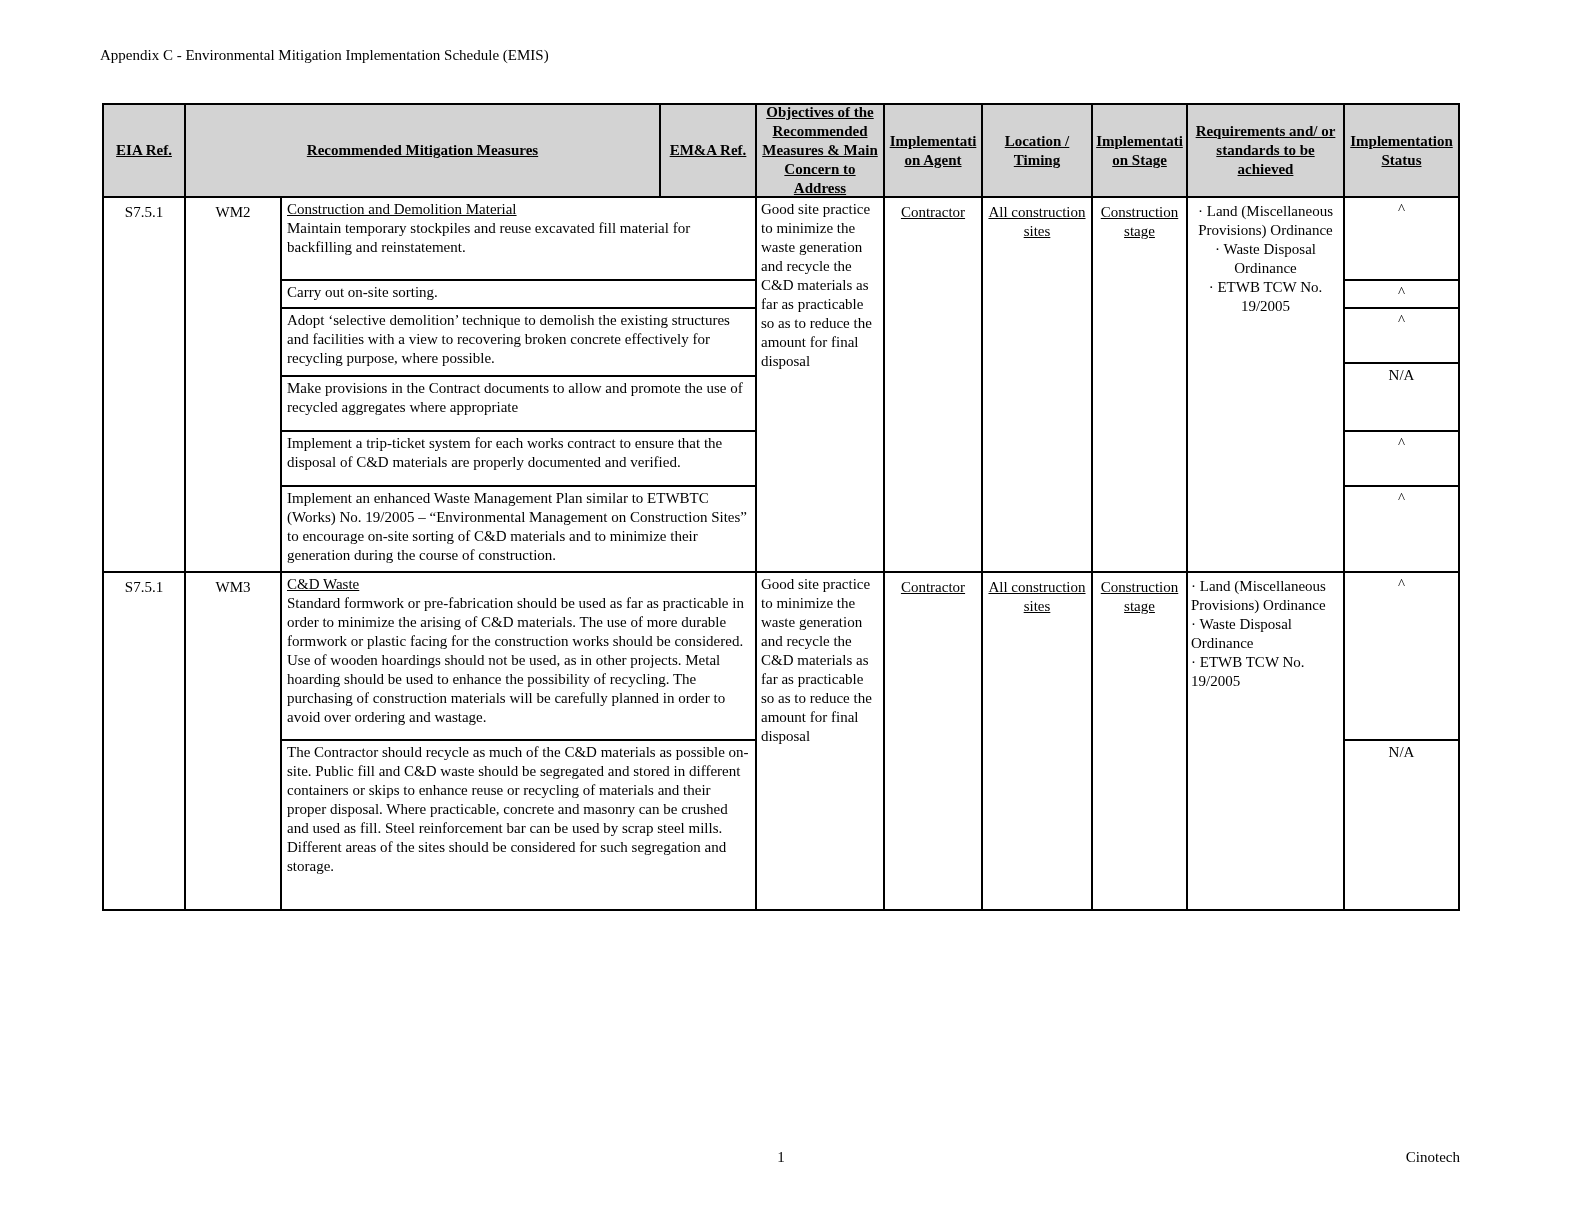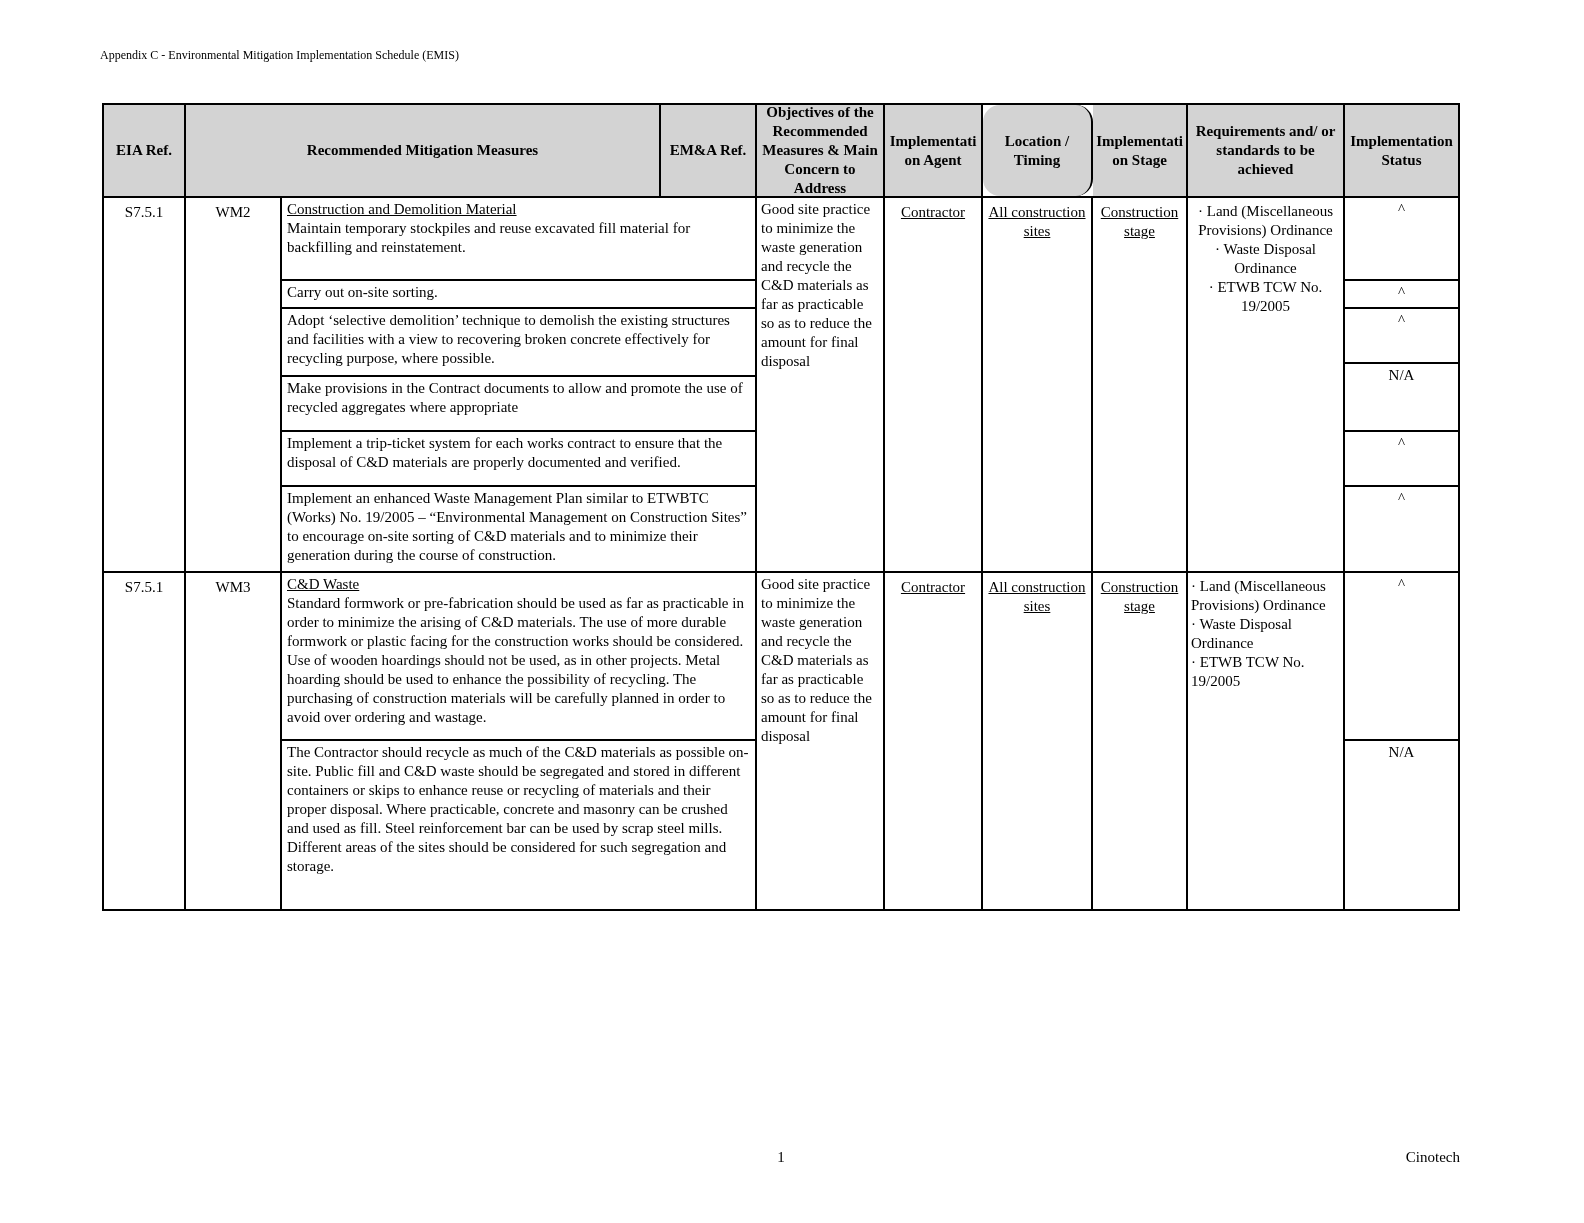--- a/index.html
+++ b/index.html
@@ -3,21 +3,21 @@
 <meta charset="utf-8">
 <style>
   html,body { margin:0; padding:0; }
   body {
     width:1584px; height:1223px; position:relative;
     background:#ffffff; color:#000;
     font-family:"Liberation Serif", serif;
   }
   .page-header {
     position:absolute; left:100px; top:46px;
-    font-size:12px; line-height:19px;
+    font-size:15px; line-height:19px;
   }
   .tbl {
     position:absolute; left:102px; top:103px; width:1358px;
     border:2px solid #000; box-sizing:border-box;
   }
   .block { display:flex; border-bottom:2px solid #000; }
   .block:last-child { border-bottom:none; }
   .c {
     border-right:2px solid #000; box-sizing:border-box;
     flex-shrink:0; font-size:15px; line-height:19px; overflow:hidden;
@@ -25,20 +25,21 @@
   .c:last-child { border-right:none; }
   .w1{width:82px}.w2{width:96px}.w3{width:475px}.w4{width:128px}.w5{width:98px}
   .w6{width:110px}.w7{width:95px}.w8{width:157px}.w9{width:113px}
 
   .head { height:91px; }
   .head .c {
     background:#d3d3d3;
     display:flex; align-items:center; justify-content:center;
     text-align:center; font-weight:bold; white-space:pre-line;
     padding:0 3px;
+    text-decoration:underline;
   }
 
   .ref-cell { text-align:center; padding-top:5px; }
   .obj-cell { padding:2px 3px 2px 4px; }
   .center-cell { text-align:center; padding-top:5px;text-decoration:underline; }
   .req-cell { padding:4px 3px; }
   .req-center { text-align:center; }
 
   .sub {
     border-bottom:2px solid #000; box-sizing:border-box;
@@ -69,21 +70,21 @@
     <div class="c w1" style="background: rgb(211, 211, 211);">EIA Ref.</div>
     <div class="c w3" style="background: rgb(211, 211, 211);">Recommended Mitigation Measures</div>
     <div class="c w2" style="background: rgb(211, 211, 211);">EM&amp;A Ref.</div>
     <div class="c w4" style="background: rgb(211, 211, 211);">Objectives of the
 Recommended
 Measures &amp; Main
 Concern to
 Address</div>
     <div class="c w5" style="background: rgb(211, 211, 211);">Implementati
 on Agent</div>
-    <div class="c w6" style="background: rgb(211, 211, 211); border-radius: 17px;">Location /
+    <div class="c w6" style="background: rgb(211, 211, 211);">Location /
 Timing</div>
     <div class="c w7" style="background: rgb(211, 211, 211);">Implementati
 on Stage</div>
     <div class="c w8" style="background: rgb(211, 211, 211);">Requirements and/ or
 standards to be
 achieved</div>
     <div class="c w9" style="background: rgb(211, 211, 211);">Implementation
 Status</div>
   </div>
 

